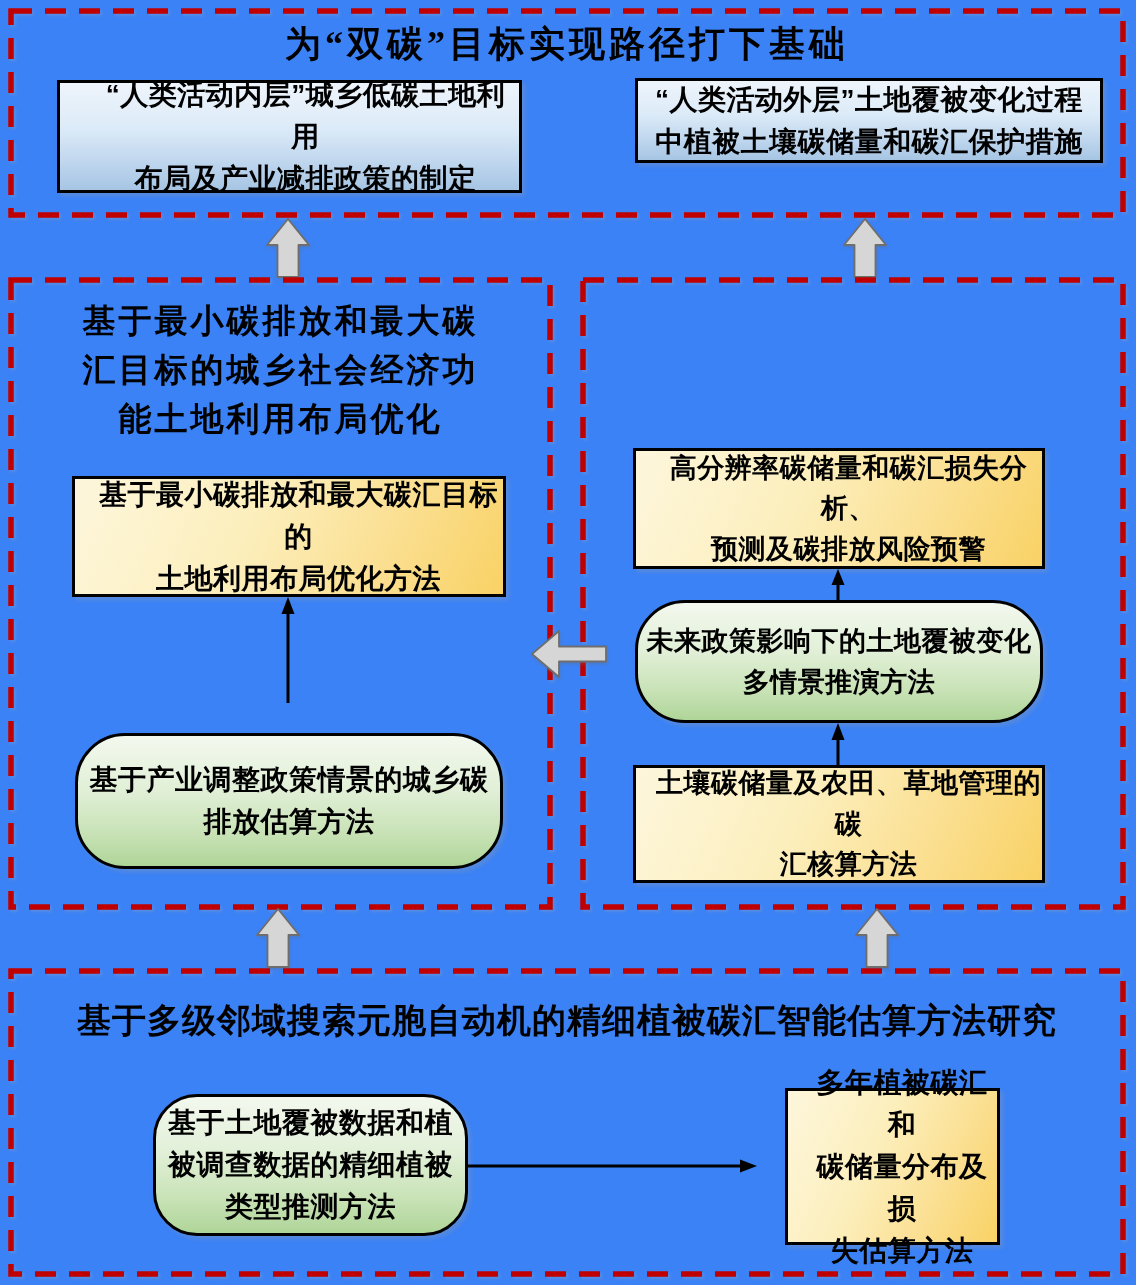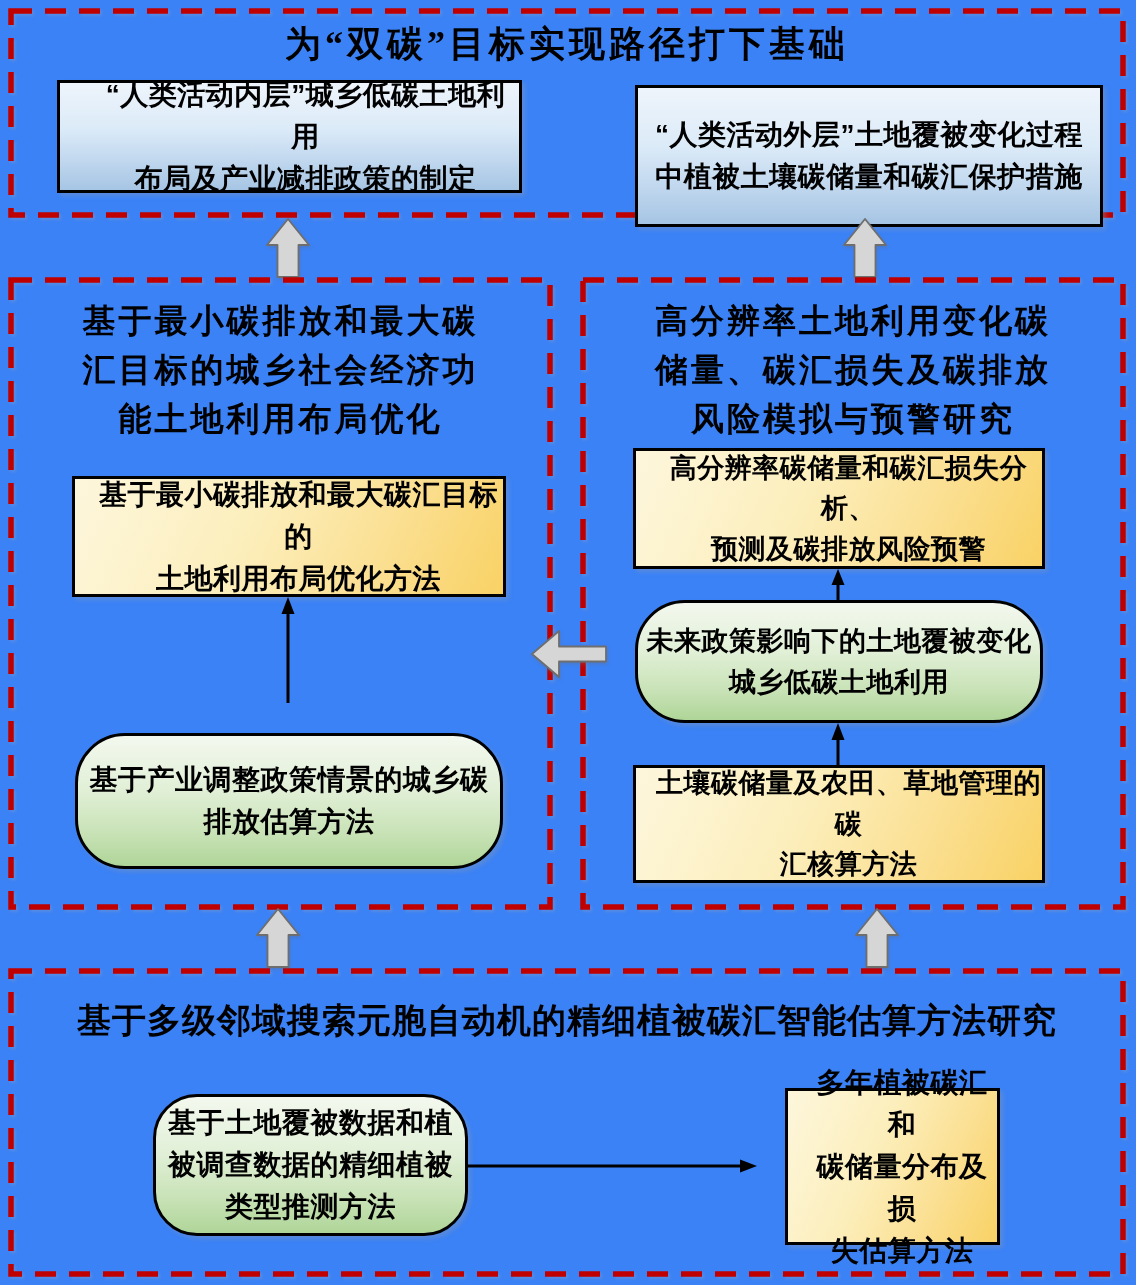--- a/index.html
+++ b/index.html
@@ -34,21 +34,21 @@
 
   <div class="abs" style="left:8px;top:8px;width:1118px;height:210px;">
     <svg class="border-svg" width="1118" height="210">
       <rect x="3" y="3" width="1112" height="204" fill="none" stroke-width="5.5" stroke-dasharray="21 13" stroke="#C00000"></rect>
     </svg>
   </div>
   <div class="sec-title" style="left:8px;top:22px;width:1118px;font-size:36px;letter-spacing:4px;line-height:1.25;">为“双碳”目标实现路径打下基础</div>
 
   <div class="box blue" style="left:57px;top:80px;width:465px;height:113px;font-size:28px;padding-left:32px;">“人类活动内层”城乡低碳土地利用
 布局及产业减排政策的制定</div>
-  <div class="box blue" style="left:635px;top:78px;width:468px;height:142px;font-size:28px;margin-top:7px;">“人类活动外层”土地覆被变化过程
+  <div class="box blue" style="left:635px;top:78px;width:468px;height:85px;font-size:28px;">“人类活动外层”土地覆被变化过程
 中植被土壤碳储量和碳汇保护措施</div>
 
   <svg class="arrow" style="left:266px;top:218px" width="44" height="60">
     <polygon points="22,1 43,27 32.5,27 32.5,59 11.5,59 11.5,27 1,27" stroke-width="1.8" stroke-linejoin="round" stroke="#6E6E6E" fill="#D6D6D6"></polygon>
   </svg>
   <svg class="arrow" style="left:843px;top:218px" width="44" height="60">
     <polygon points="22,1 43,27 32.5,27 32.5,59 11.5,59 11.5,27 1,27" stroke-width="1.8" stroke-linejoin="round" stroke="#6E6E6E" fill="#D6D6D6"></polygon>
   </svg>
 
   <div class="abs" style="left:8px;top:277px;width:545px;height:633px;">
@@ -69,34 +69,31 @@
   </svg>
 
   <div class="box green round" style="left:75px;top:733px;width:428px;height:136px;font-size:28px;">基于产业调整政策情景的城乡碳
 排放估算方法</div>
 
   <div class="abs" style="left:580px;top:277px;width:546px;height:633px;">
     <svg class="border-svg" width="546" height="633">
       <rect x="3" y="3" width="540" height="627" fill="none" stroke-width="5.5" stroke-dasharray="21 13" stroke="#C00000"></rect>
     </svg>
   </div>
-  <div class="sec-title" style="left:580px;top:297px;width:546px;font-size:33px;letter-spacing:3px;line-height:1.48;">高分辨率土地利用变化碳
-储量、碳汇损失及碳排放
-风险模拟与预警研究</div>
 
   <div class="box yellow" style="left:633px;top:448px;width:412px;height:121px;font-size:27px;">高分辨率碳储量和碳汇损失分析、
 预测及碳排放风险预警</div>
 
   <svg class="thin" style="left:830px;top:569px" width="16" height="33">
     <line x1="8" y1="33" x2="8" y2="12" stroke="#000" stroke-width="3"></line>
     <polygon points="8,0 1.5,16 14.5,16" fill="#000"></polygon>
   </svg>
 
   <div class="box green round" style="left:635px;top:600px;width:408px;height:123px;font-size:27px;">未来政策影响下的土地覆被变化
-城乡低碳土地利用</div>
+多情景推演方法</div>
 
   <svg class="thin" style="left:830px;top:723px" width="16" height="42">
     <line x1="8" y1="42" x2="8" y2="13" stroke="#000" stroke-width="3"></line>
     <polygon points="8,0 1.5,17 14.5,17" fill="#000"></polygon>
   </svg>
 
   <div class="box yellow" style="left:633px;top:765px;width:412px;height:118px;font-size:27px;">土壤碳储量及农田、草地管理的碳
 汇核算方法</div>
 
   <svg class="arrow" style="left:531px;top:630px" width="76" height="48">

